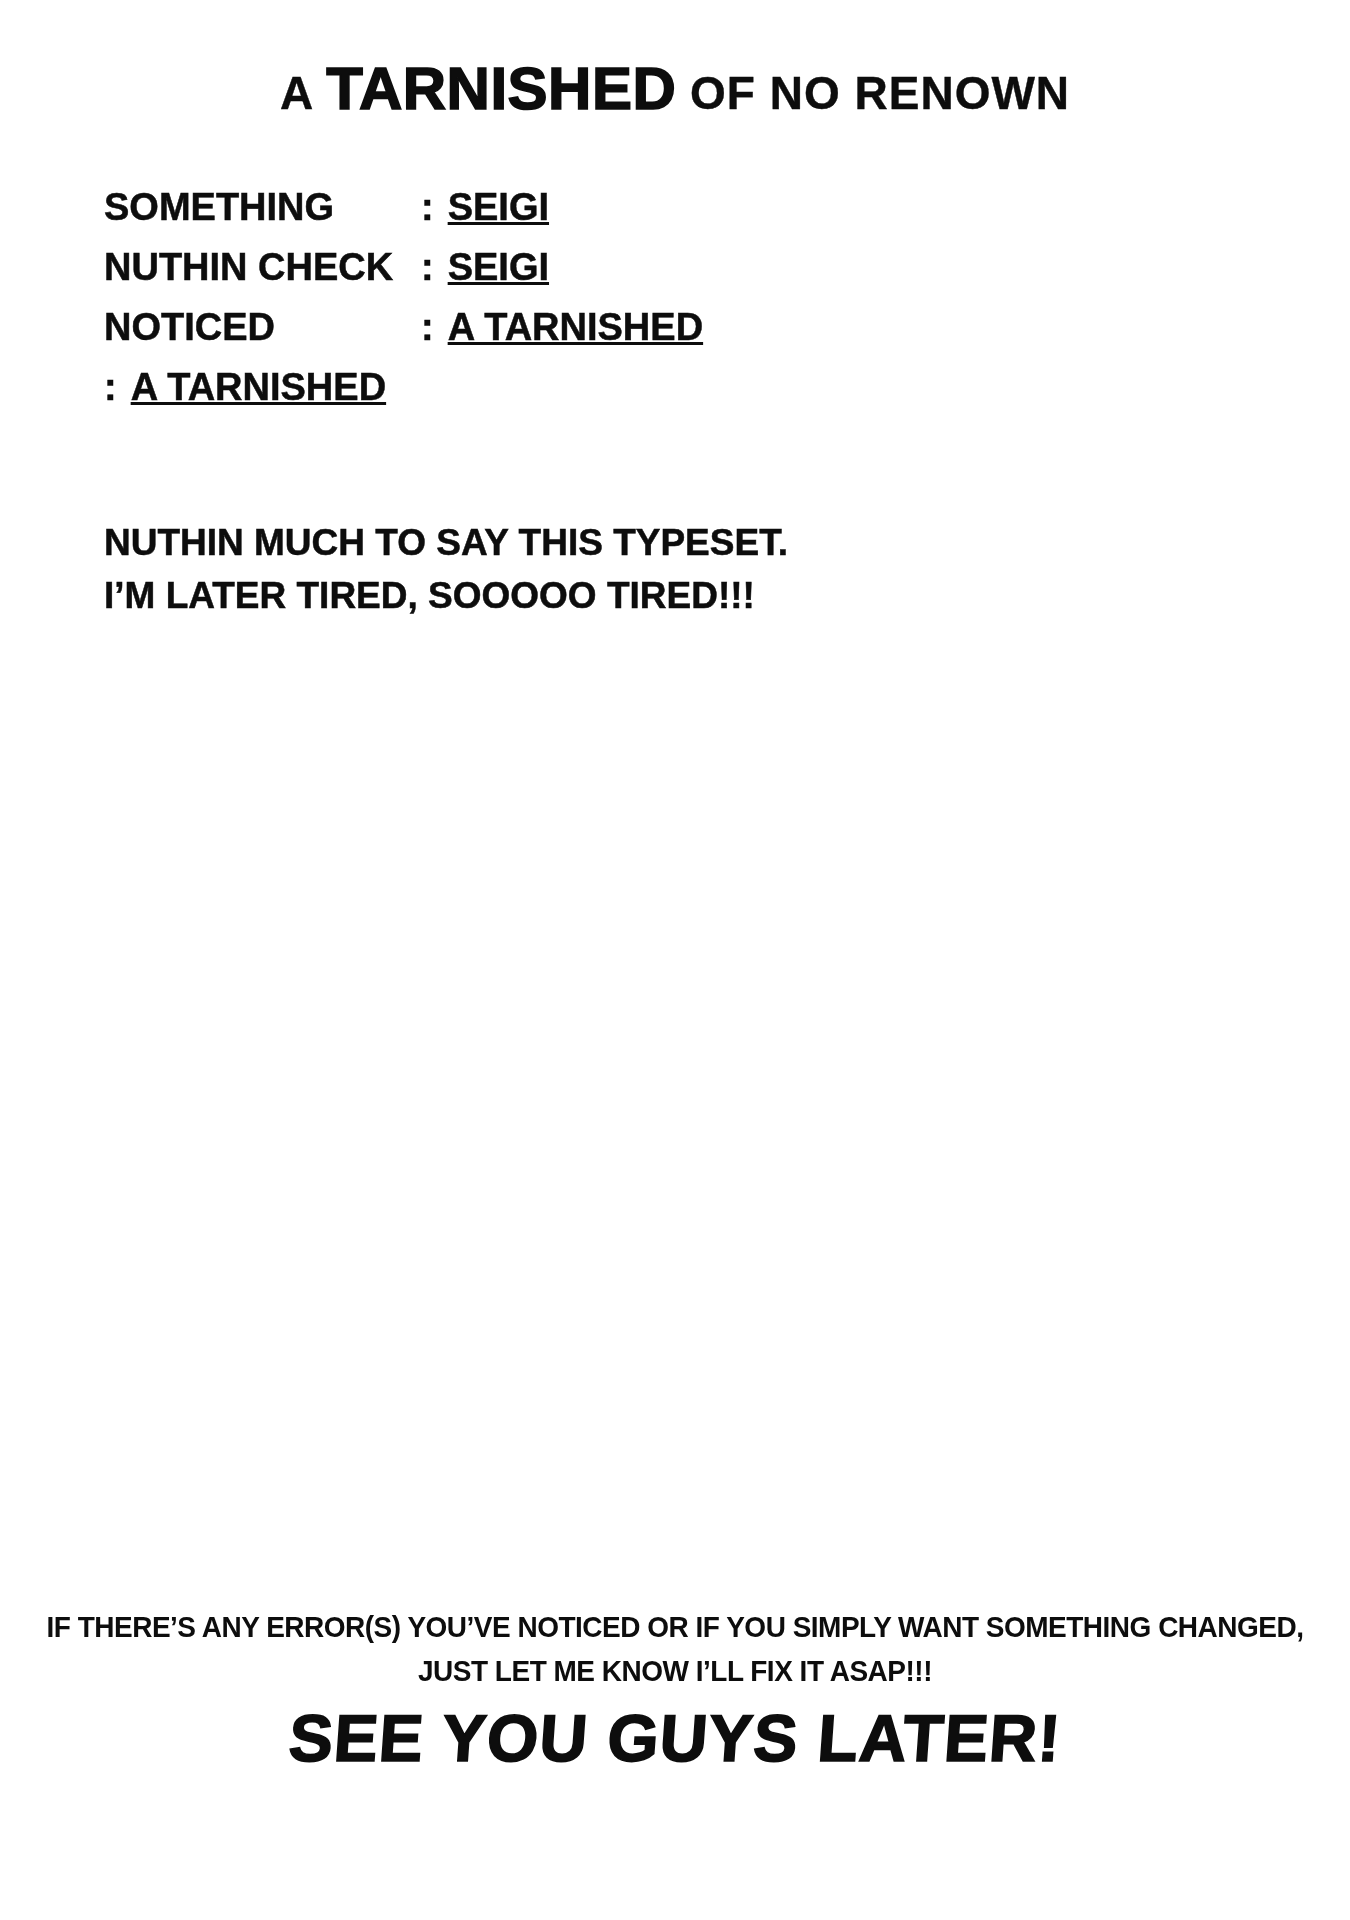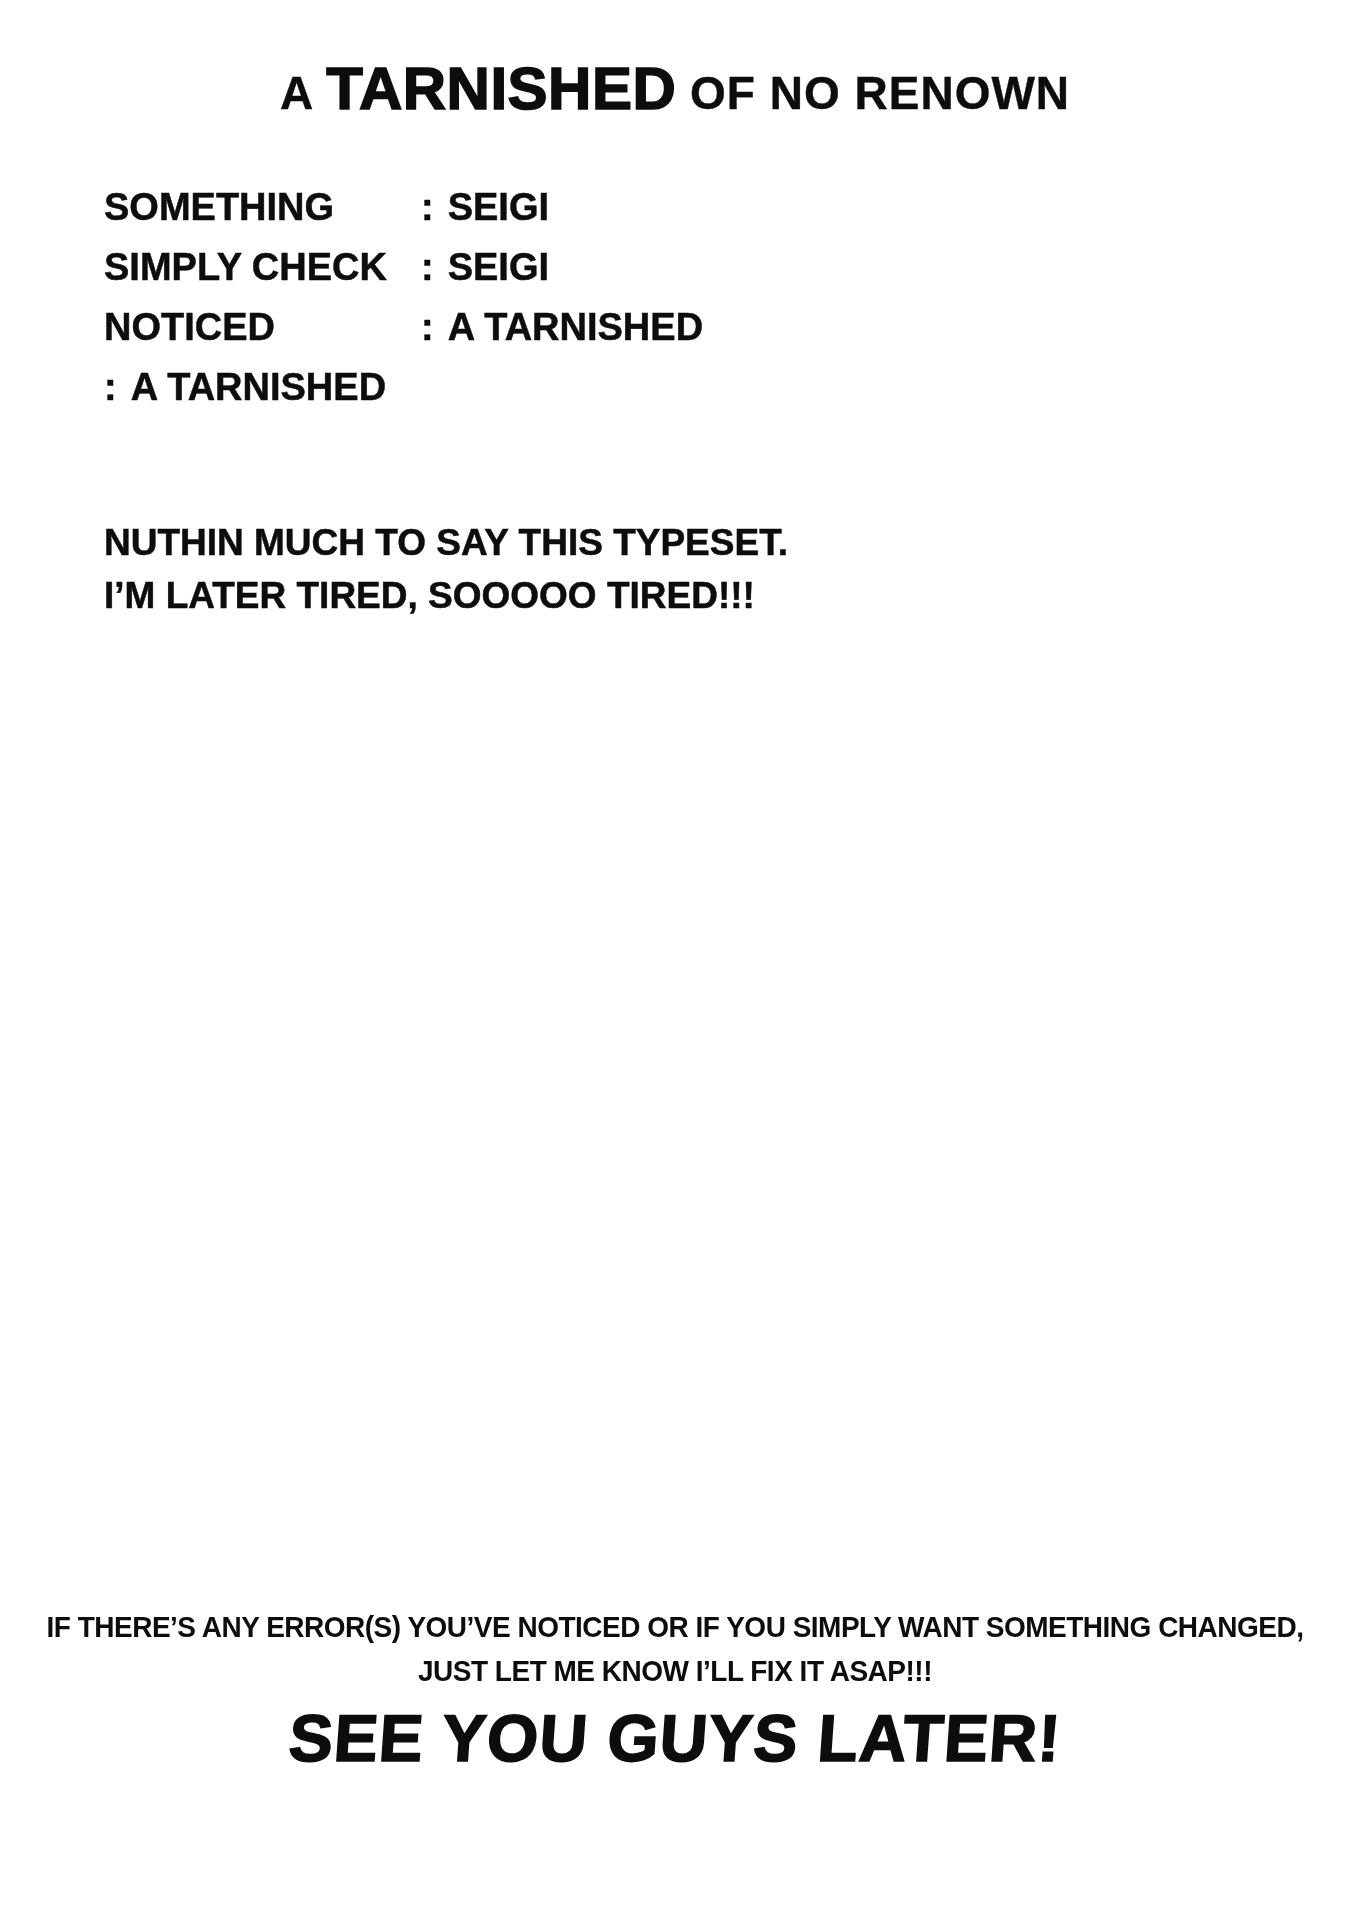--- a/index.html
+++ b/index.html
@@ -50,21 +50,21 @@
   }
   .credit-row {
     display: flex;
     align-items: flex-start;
     height: 60px;
     line-height: 42px;
     white-space: nowrap;
   }
   .credit-label { width: 317px; flex: 0 0 317px; }
   .credit-sep   { flex: 0 0 auto; margin-right: 14px; }
-  .credit-value { flex: 0 0 auto; }
+  .credit-value { flex: 0 0 auto; text-decoration: underline; }
 
   
   .note {
     position: absolute;
     left: 104px;
     top: 516px;
     font-size: 37px;
     font-weight: 700;
     line-height: 53px;
     -webkit-text-stroke: 0.5px #0d0d0d;
@@ -113,21 +113,21 @@
     <span>OF NO RENOWN</span>
   </h1>
 
   <div class="credits">
     <div class="credit-row">
       <span class="credit-label">SOMETHING</span>
       <span class="credit-sep">:</span>
       <span class="credit-value">SEIGI</span>
     </div>
     <div class="credit-row">
-      <span class="credit-label">SIMPLY CHECK</span>
+      <span class="credit-label">NUTHIN CHECK</span>
       <span class="credit-sep">:</span>
       <span class="credit-value">SEIGI</span>
     </div>
     <div class="credit-row">
       <span class="credit-label">NOTICED</span>
       <span class="credit-sep">:</span>
       <span class="credit-value">A TARNISHED</span>
     </div>
     <div class="credit-row">
       <span class="credit-sep">:</span>

